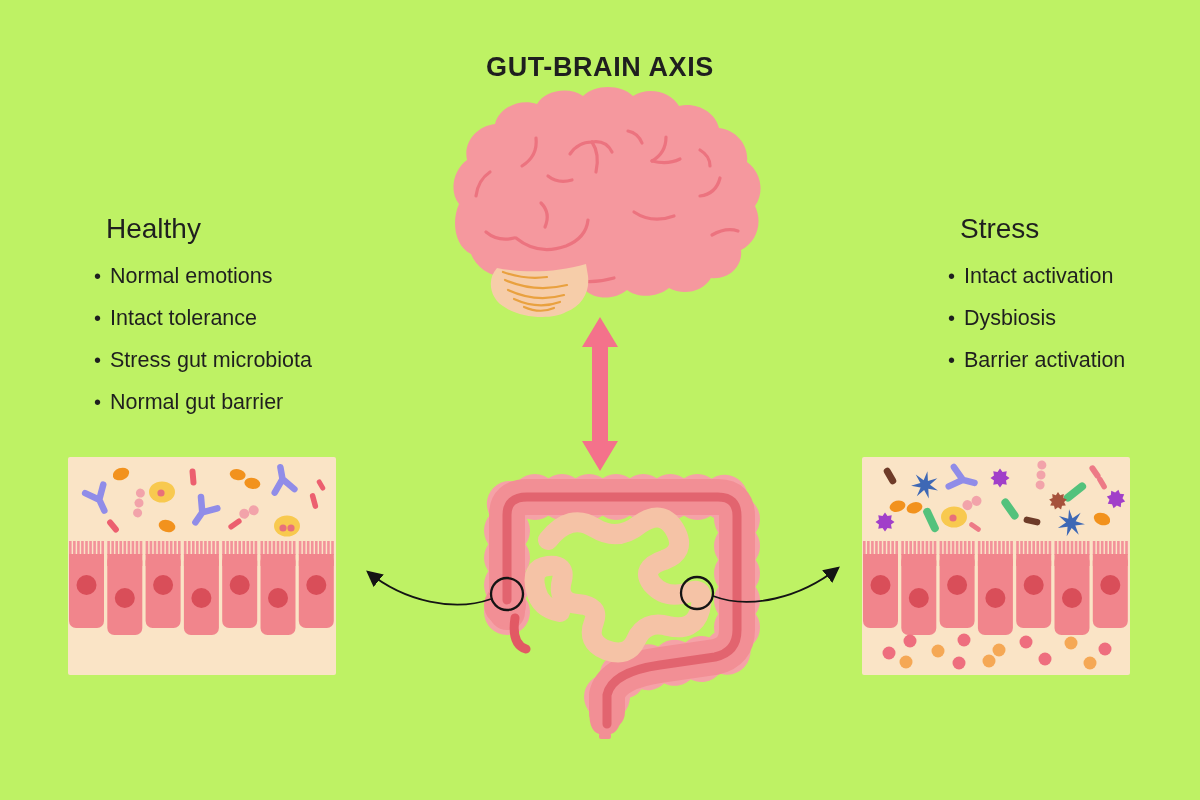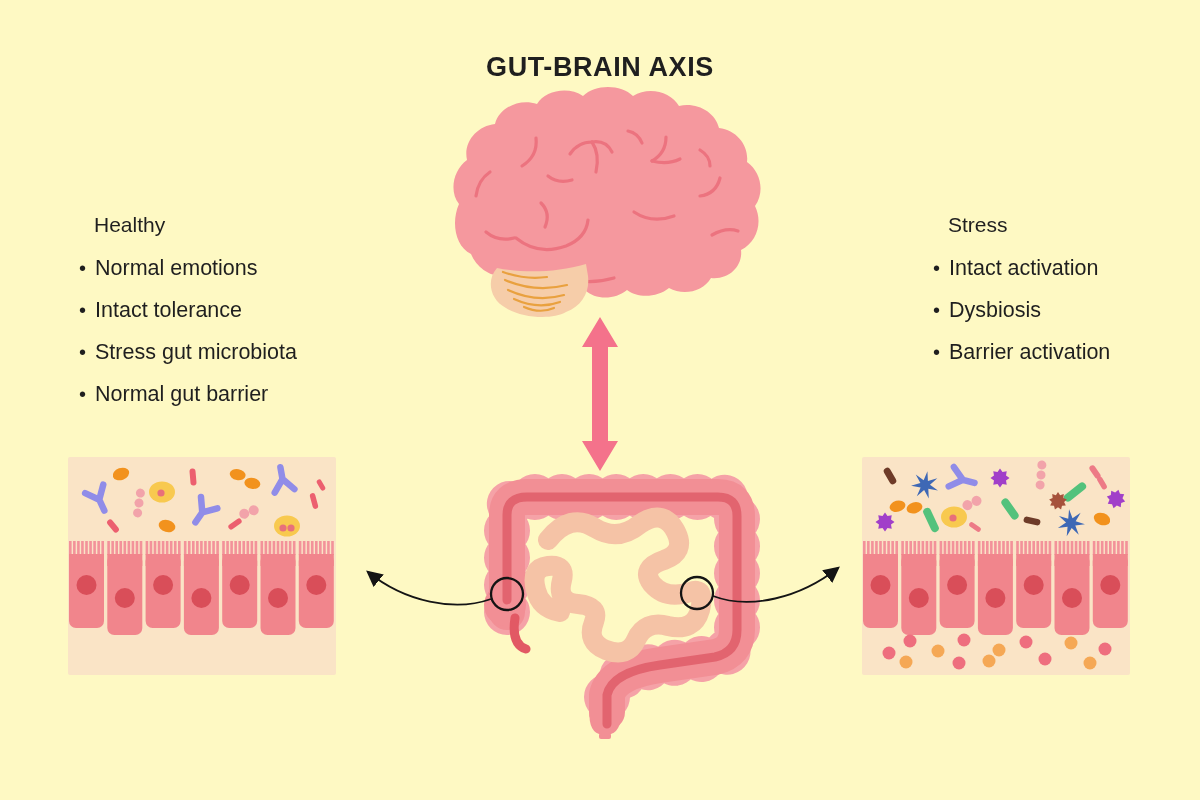--- a/index.html
+++ b/index.html
@@ -1,22 +1,22 @@
 <!DOCTYPE html>
 <html><head>
 <meta charset="utf-8">
 <style>
   html,body{margin:0;padding:0;background:#ffffff;}
-  .stage{position:relative;width:1200px;height:800px;background:#fef9c3;overflow:hidden;
+  .stage{position:relative;width:1200px;height:800px;background:#bef264;overflow:hidden;
          font-family:"Liberation Sans", sans-serif;color:#1f1f1f;}
   .title{position:absolute;top:52px;left:0;width:100%;text-align:center;
          font-size:27px;font-weight:700;letter-spacing:.6px;color:#1c1c1c;}
   .side-list{position:absolute;top:213px;width:300px;}
-  .side-list .heading{font-size:21px;margin-left:16px;margin-bottom:12px;}
-  .side-list ul{list-style:none;margin:1px;padding:0;}
+  .side-list .heading{font-size:28px;margin-left:28px;margin-bottom:12px;}
+  .side-list ul{list-style:none;margin:16px;padding:0;}
   .side-list li{font-size:21.5px;line-height:22px;margin-top:20px;}
   .side-list li::before{content:"•";margin-right:9px;font-size:20px;}
   .list-left{left:78px;}
   .list-right{left:932px;}
   .art{position:absolute;left:0;top:0;pointer-events:none;}
   .panel-svg{position:absolute;}
   .panel-left{left:68px;top:457px;}
   .panel-right{left:862px;top:457px;}
 </style>
 </head>

